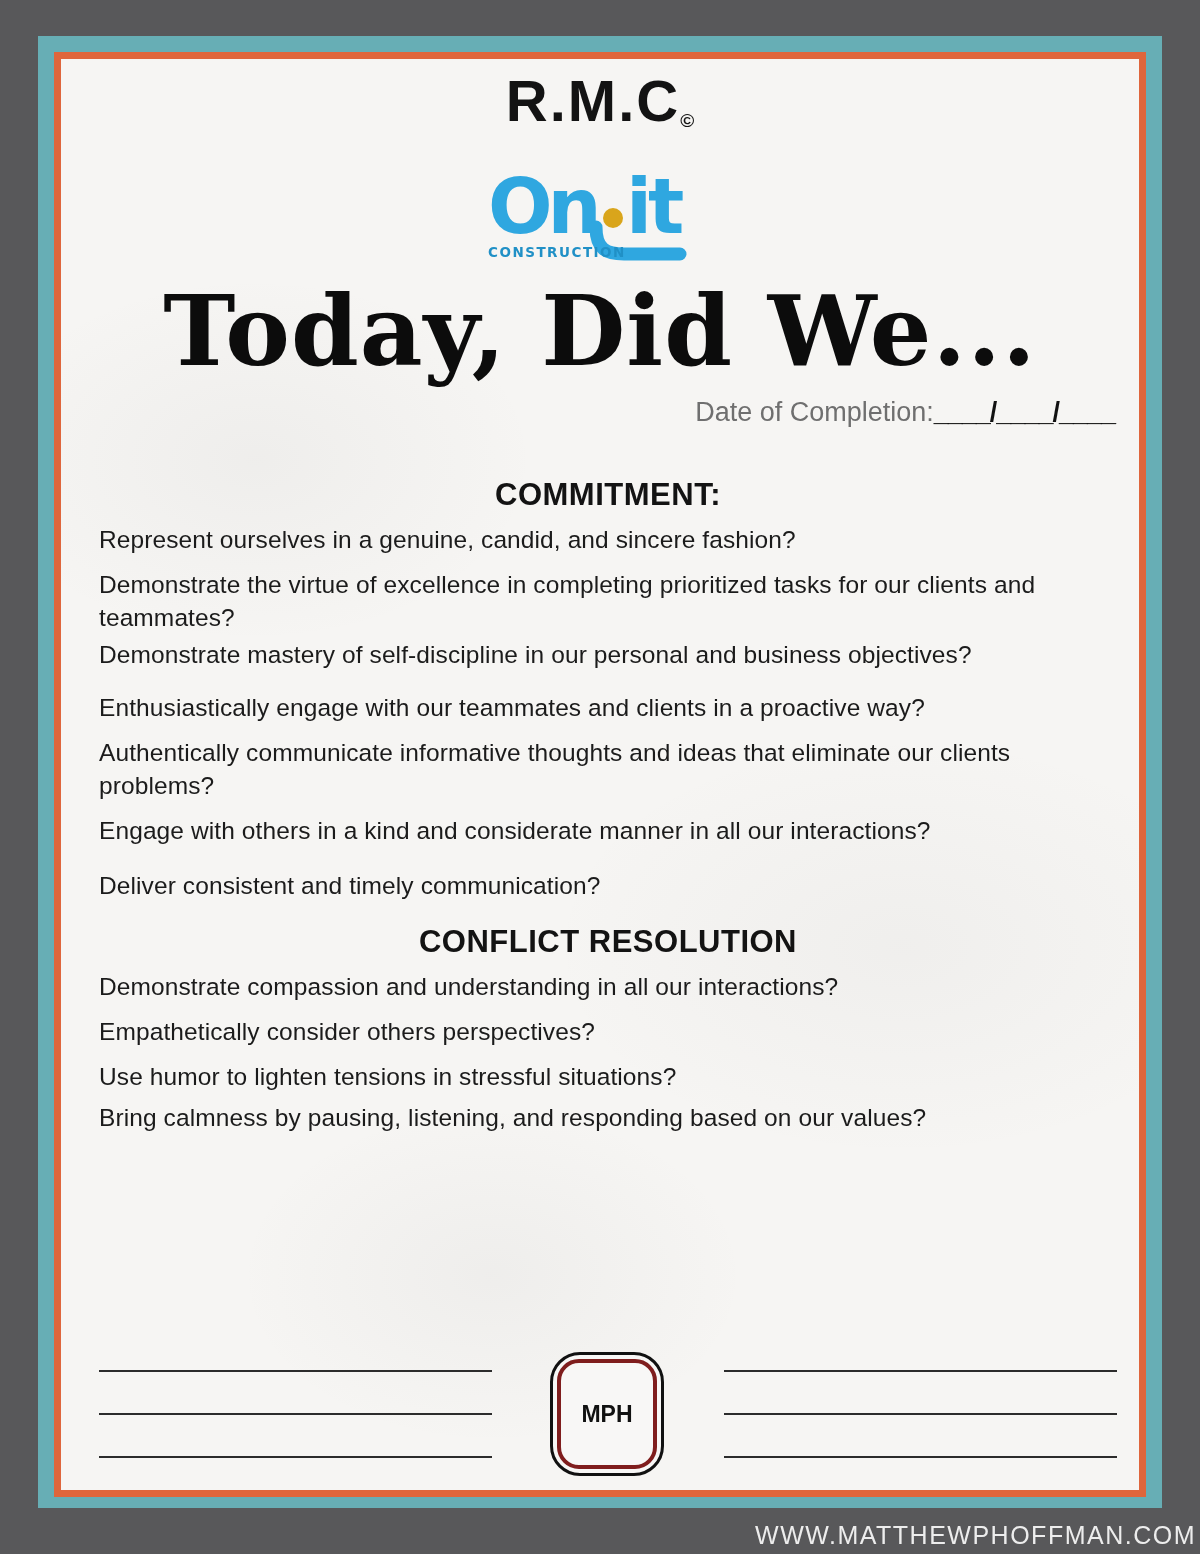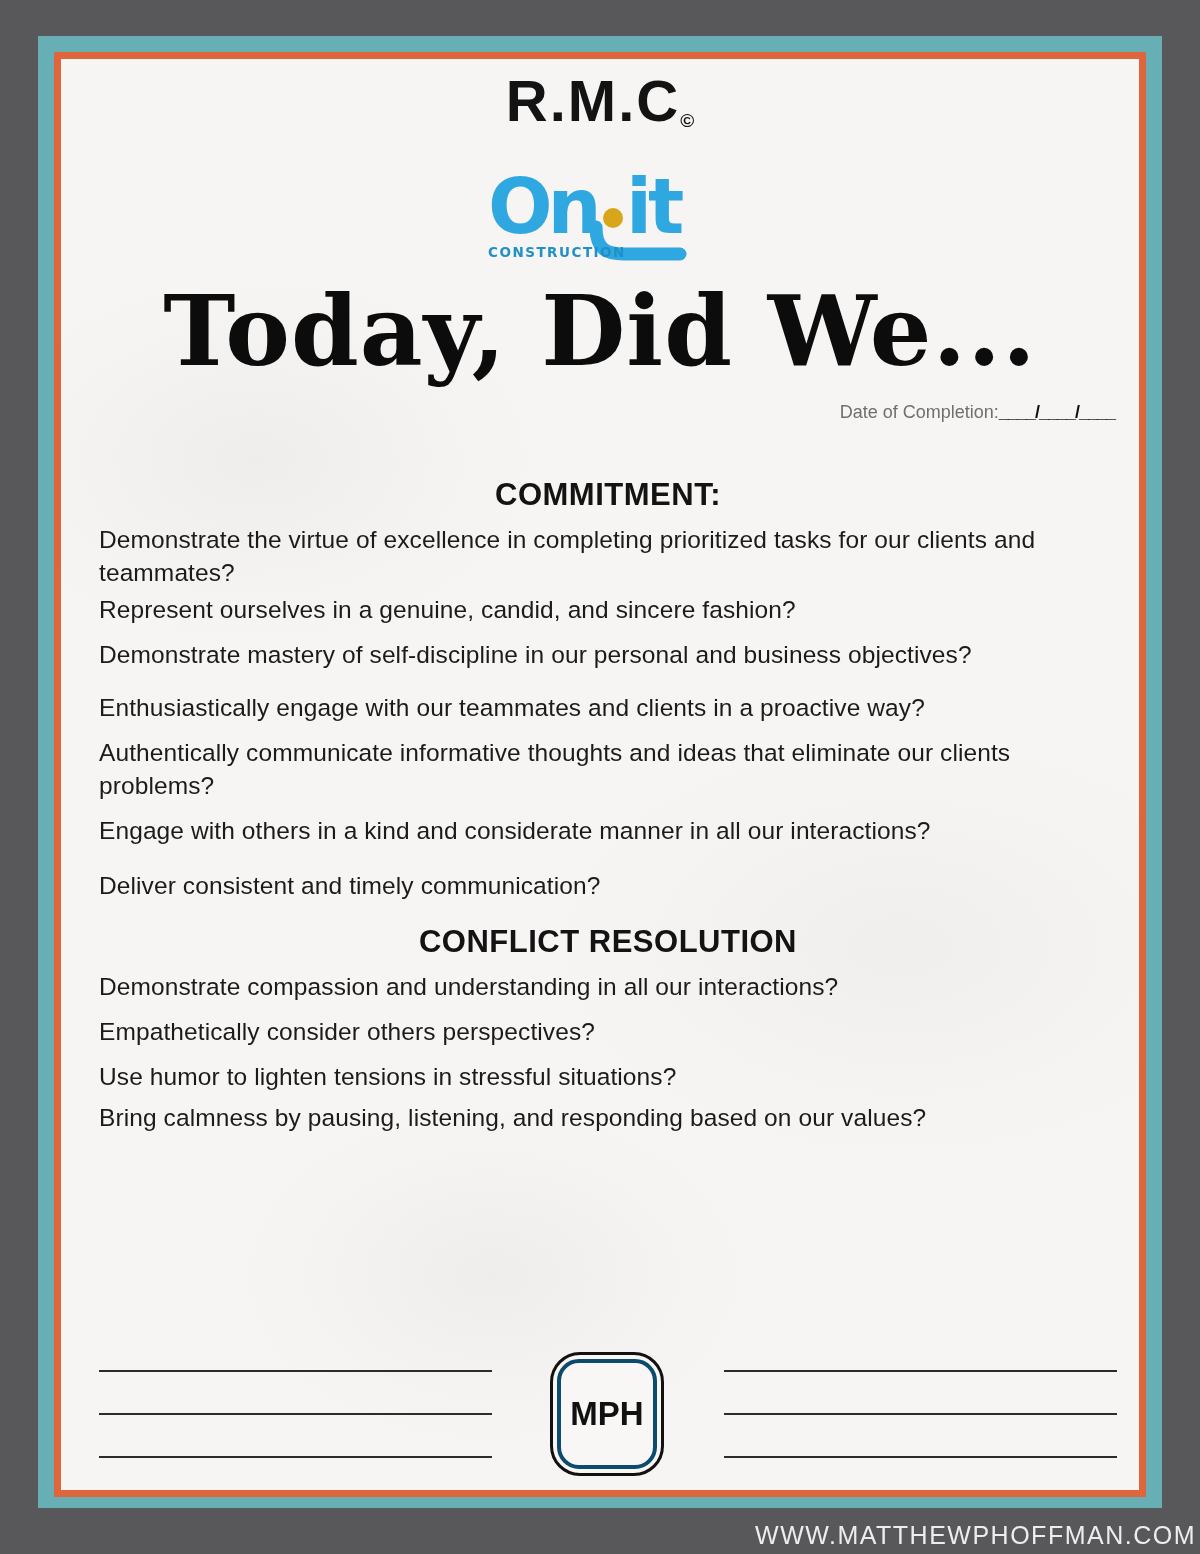--- a/index.html
+++ b/index.html
@@ -63,21 +63,21 @@
     line-height:104px;
     color:#0c0c0c;
     letter-spacing:1px;
     margin-top:14px;
     white-space:nowrap;
   }
   .date-row {
     align-self:flex-end;
     padding-right:24px;
     margin-top:14px;
-    font-size:18px;
+    font-size:27px;
     color:#6f6f6f;
     line-height:30px;
   }
   .date-row .blanks {
     color:#111;
     font-weight:700;
     letter-spacing:-1px;
   }
   .sections {
     margin-top:50px;
@@ -123,26 +123,26 @@
     height:124px;
     margin:0 60px 0 58px;
     border:3px solid #111;
     border-radius:30px;
     padding:4px;
     background:#f8f7f6;
     flex:none;
   }
   .mph-inner {
     width:100%; height:100%;
-    border:4px solid #0c4a6e;
+    border:4px solid #7f1d1d;
     border-radius:22px;
     display:flex;
     align-items:center;
     justify-content:center;
-    font-size:33px;
+    font-size:23px;
     font-weight:800;
     letter-spacing:0px;
     color:#111;
   }
   .footer {
     position:absolute;
     left:0; right:4px; bottom:0;
     height:38px;
     display:flex;
     align-items:center;
@@ -172,22 +172,22 @@
       </svg>
 
       <div class="today">Today, Did We...</div>
 
       <div class="date-row"><span>Date of Completion:</span><span class="blanks">____/____/____</span></div>
 
       <div class="sections">
 
         <div>
           <div class="section-title" style="margin-top:0;">COMMITMENT:</div>
+          <div class="q">Represent ourselves in a genuine, candid, and sincere fashion?</div>
           <div class="q" style="margin-bottom:4px;">Demonstrate the virtue of excellence in completing prioritized tasks for our clients and teammates?</div>
-          <div class="q">Represent ourselves in a genuine, candid, and sincere fashion?</div>
           <div class="q" style="margin-bottom:20px;">Demonstrate mastery of self-discipline in our personal and business objectives?</div>
           <div class="q">Enthusiastically engage with our teammates and clients in a proactive way?</div>
         </div>
 
         <div>
           <div class="q">Authentically communicate informative thoughts and ideas that eliminate our clients problems?</div>
           <div class="q" style="margin-bottom:22px;">Engage with others in a kind and considerate manner in all our interactions?</div>
           <div class="q" style="margin-bottom:22px;">Deliver consistent and timely communication?</div>
         </div>
 

